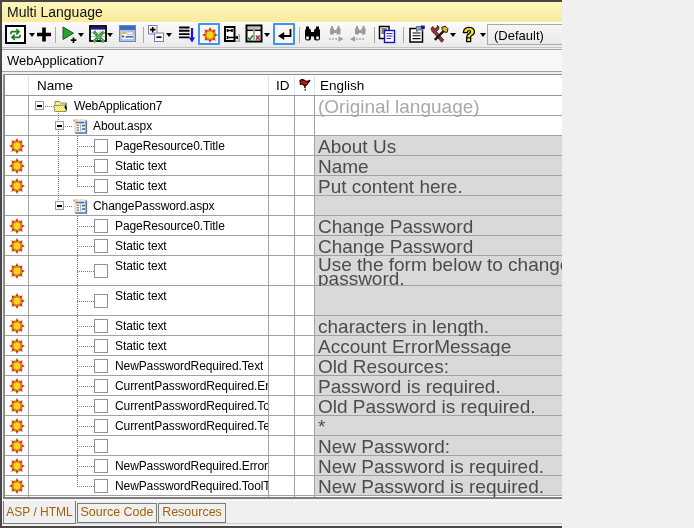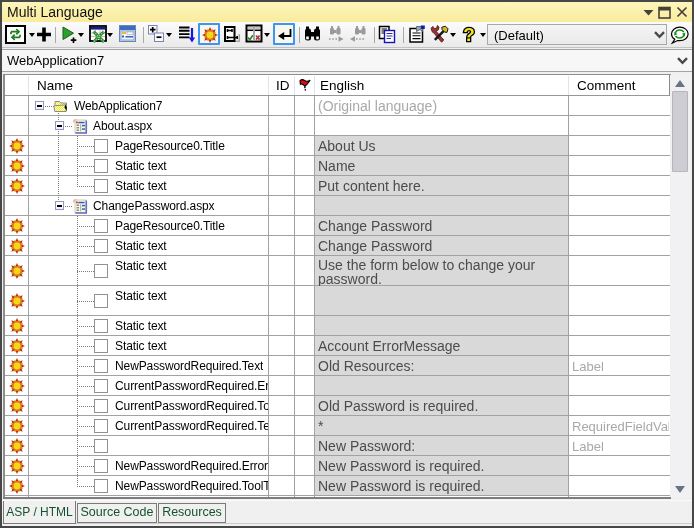--- a/index.html
+++ b/index.html
@@ -1,37 +1,37 @@
 <!DOCTYPE html>
 <html><head><meta charset="utf-8"><style>*{margin:0;padding:0;box-sizing:border-box}
 html,body{width:694px;height:528px;overflow:hidden}
 body{font-family:"Liberation Sans",sans-serif;background:#f0f0f0;position:relative}
-#win{position:absolute;inset:0;width:694px;height:528px;background:#f0f0f0;overflow:hidden}
+#win{position:absolute;inset:0;width:562px;height:528px;background:#f0f0f0;overflow:hidden}
 .abs{position:absolute}
 #title{position:absolute;left:2px;top:2px;width:690px;height:20px;background:linear-gradient(180deg,#fdf5bb,#f9ec9e)}
 #toolbar{position:absolute;left:2px;top:22px;width:690px;height:26px;background:linear-gradient(180deg,#fbfbfb,#eaeaea);border-bottom:1px solid #c3c3c3}
 #combo{position:absolute;left:2px;top:49px;width:690px;height:23px;background:#f7f7f7;border-top:1px solid #a3a3a3;border-bottom:1px solid #a3a3a3}
 .hsep{position:absolute;width:1px;top:76px;height:19px;background:#dfe4ec}
 .htx{position:absolute;top:78px;font-size:13.5px;color:#000}
 .vline{position:absolute;width:1px;background:#a2a2a2}
 .hl{position:absolute;left:5px;width:665px;height:1px;background:#a2a2a2}
 .engbg{position:absolute;left:315px;width:253px;background:#d9d9d9}
-.etx{position:absolute;left:318px;font-size:14px;color:#4c4c4c;line-height:15px;white-space:nowrap}
+.etx{position:absolute;left:318px;font-size:19px;color:#4c4c4c;line-height:15px;white-space:nowrap}
 .etx.gray{color:#a9a9a9}
 .ctx{position:absolute;left:572px;font-size:13px;color:#a9a9a9;white-space:nowrap;width:97px;overflow:hidden}
 .nm{position:absolute;font-size:12px;letter-spacing:-0.1px;color:#000;white-space:nowrap;overflow:hidden}
 .exp{position:absolute;width:9px;height:9px;border:1px solid #9296c2;background:linear-gradient(180deg,#fff 55%,#e8eaf6);z-index:3}
 .exp i{position:absolute;left:1px;top:3px;width:5px;height:2px;background:#000}
 .cb{position:absolute;width:14px;height:14px;border:1px solid #919191;background:#fff}
 .doth{position:absolute;height:1px;background-image:repeating-linear-gradient(90deg,#7a7a7a 0 1px,transparent 1px 2px)}
 .dotv{position:absolute;width:1px;background-image:repeating-linear-gradient(180deg,#7a7a7a 0 1px,transparent 1px 2px)}
 .sep{position:absolute;top:27px;width:1px;height:16px;background:#a8a8a8}
 .dd{position:absolute;width:0;height:0;border-left:3.5px solid transparent;border-right:3.5px solid transparent;border-top:4px solid #000}
 .tbtn{position:absolute;top:23px;width:22px;height:22px;border:2px solid #3d95f0;border-radius:1px;background:#f9f6ef}
-.tab{position:absolute;background:#f0f0f0;border:1px solid #7b7b7b;font-size:12.5px;color:#14532d;text-align:center;white-space:nowrap}
+.tab{position:absolute;background:#f0f0f0;border:1px solid #7b7b7b;font-size:12.5px;color:#a16207;text-align:center;white-space:nowrap}
 #brd-l{position:absolute;left:0;top:0;width:2px;height:528px;background:#474747;z-index:50}
 #brd-t{position:absolute;left:0;top:0;width:694px;height:2px;background:#474747;z-index:50}
 #brd-r{position:absolute;left:692px;top:0;width:2px;height:528px;background:#474747;z-index:50}
 #brd-b{position:absolute;left:0;top:526px;width:694px;height:2px;background:#474747;z-index:50}
 </style></head>
 <body>
 <svg width="0" height="0" style="position:absolute">
 <defs>
 <symbol id="sun" viewBox="0 0 16 16">
 <polygon points="8.00,0.00 9.76,3.75 13.66,2.34 12.25,6.24 16.00,8.00 12.25,9.76 13.66,13.66 9.76,12.25 8.00,16.00 6.24,12.25 2.34,13.66 3.75,9.76 0.00,8.00 3.75,6.24 2.34,2.34 6.24,3.75" fill="#b43420"></polygon>
@@ -339,20 +339,21 @@
       <use href="#sun"></use>
     </svg>
     <div class="engbg" style="top:316px;height:19px"></div>
     <div class="hl" style="top:335px"></div>
     <div class="doth" style="left:77px;top:326px;width:17px"></div>
     <div class="cb" style="left:94px;top:319px"></div>
     <div class="nm" style="left:115px;top:319px;max-width:153px">Static text</div>
     <svg class="abs" style="left:9px;top:318px" width="16" height="16">
       <use href="#sun"></use>
     </svg>
+    <div class="etx" style="top:319px">characters in length.</div>
     <div class="engbg" style="top:336px;height:19px"></div>
     <div class="hl" style="top:355px"></div>
     <div class="doth" style="left:77px;top:346px;width:17px"></div>
     <div class="cb" style="left:94px;top:339px"></div>
     <div class="nm" style="left:115px;top:339px;max-width:153px">Static text</div>
     <svg class="abs" style="left:9px;top:338px" width="16" height="16">
       <use href="#sun"></use>
     </svg>
     <div class="etx" style="top:339px">Account ErrorMessage</div>
     <div class="engbg" style="top:356px;height:19px"></div>
@@ -366,20 +367,21 @@
     <div class="etx" style="top:359px">Old Resources:</div>
     <div class="ctx" style="top:359px">Label</div>
     <div class="engbg" style="top:376px;height:19px"></div>
     <div class="hl" style="top:395px"></div>
     <div class="doth" style="left:77px;top:386px;width:17px"></div>
     <div class="cb" style="left:94px;top:379px"></div>
     <div class="nm" style="left:115px;top:379px;max-width:153px">CurrentPasswordRequired.ErrorMessage</div>
     <svg class="abs" style="left:9px;top:378px" width="16" height="16">
       <use href="#sun"></use>
     </svg>
+    <div class="etx" style="top:379px">Password is required.</div>
     <div class="engbg" style="top:396px;height:19px"></div>
     <div class="hl" style="top:415px"></div>
     <div class="doth" style="left:77px;top:406px;width:17px"></div>
     <div class="cb" style="left:94px;top:399px"></div>
     <div class="nm" style="left:115px;top:399px;max-width:153px">CurrentPasswordRequired.ToolTip</div>
     <svg class="abs" style="left:9px;top:398px" width="16" height="16">
       <use href="#sun"></use>
     </svg>
     <div class="etx" style="top:399px">Old Password is required.</div>
     <div class="engbg" style="top:416px;height:19px"></div>

